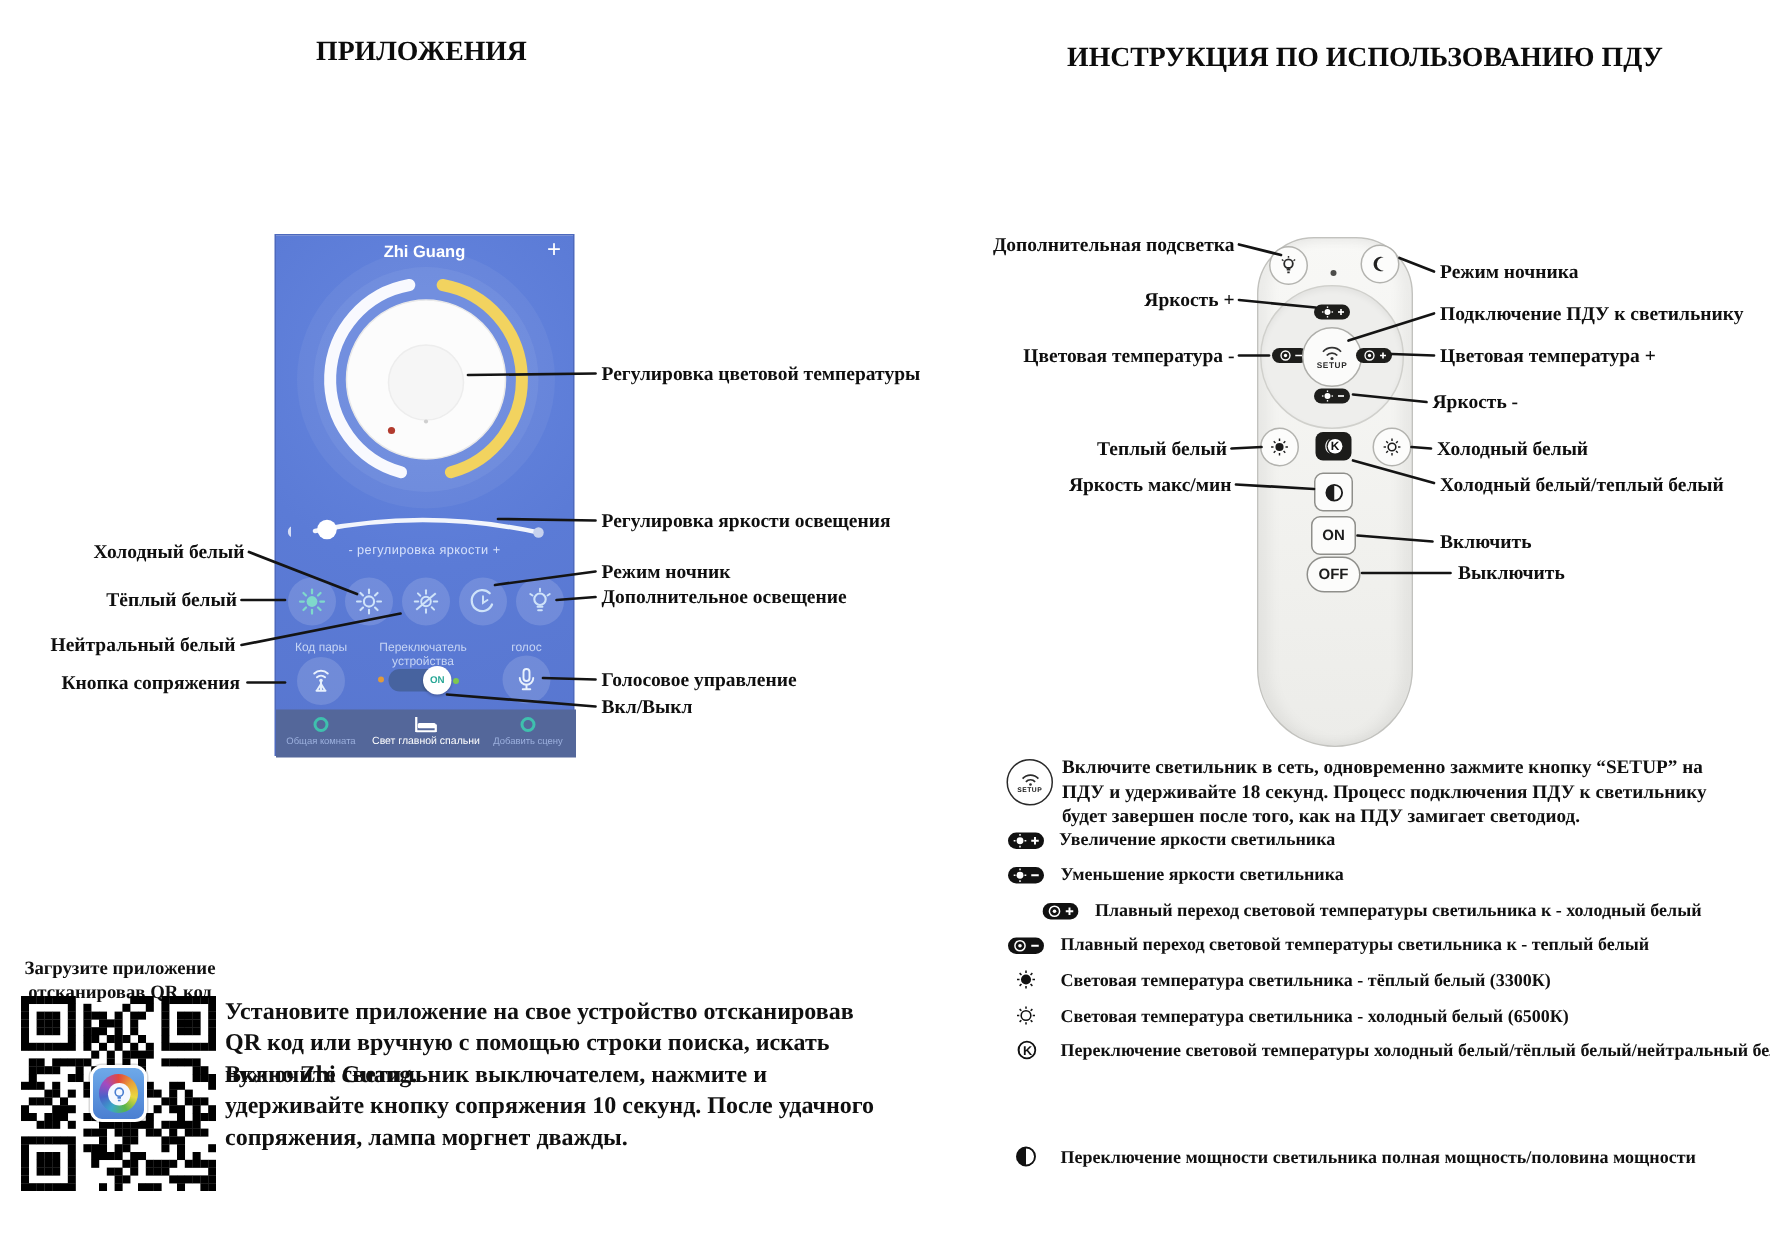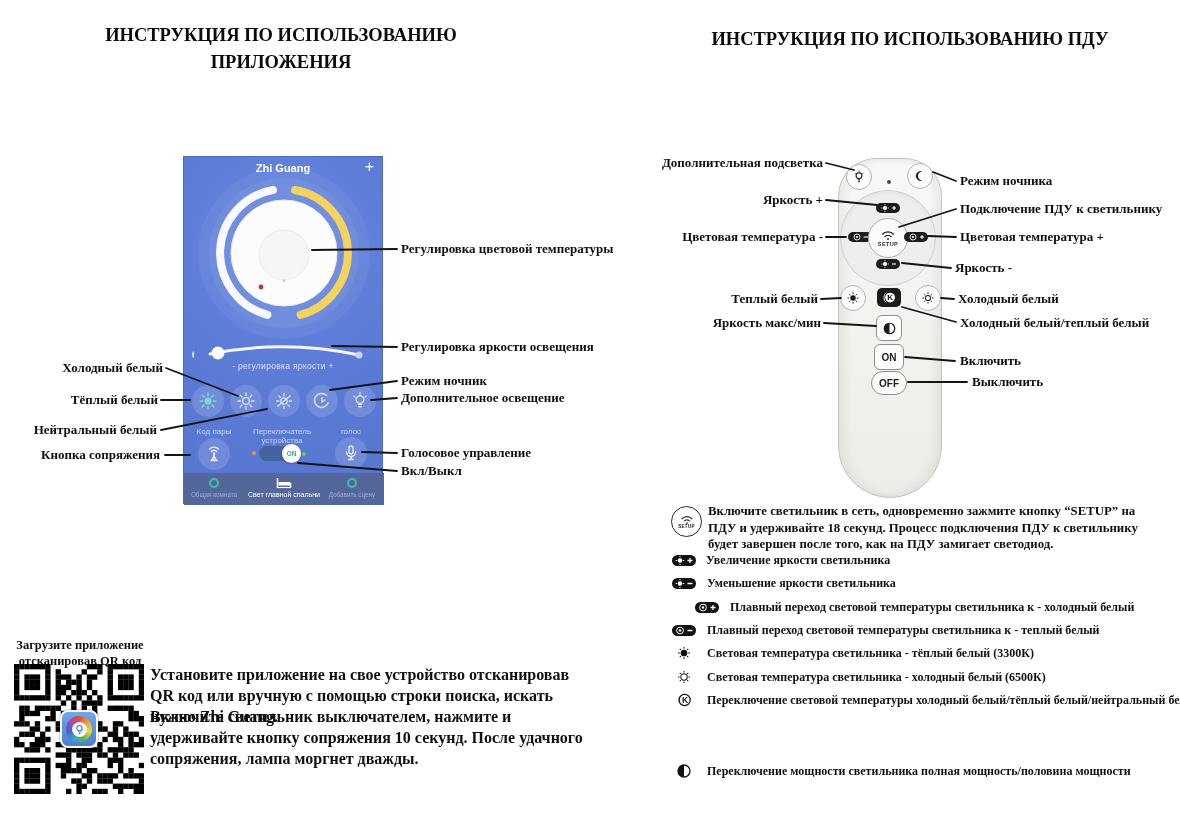--- a/index.html
+++ b/index.html
@@ -71,21 +71,20 @@
            background:conic-gradient(#e4483b,#e8a33a,#ead83f,#58b548,#3aa7c9,#4a62c9,#a44ac0,#e4483b);
            display:flex;align-items:center;justify-content:center;}
   .qr-core{width:15px;height:15px;border-radius:50%;background:#f4f8ff;display:flex;align-items:center;justify-content:center;}
 </style>
 </head>
 <body>
 
 <div id="page">
 
   <div class="title" style="left:86px;top:22px;width:390px;">
-    <div>ИНСТРУКЦИЯ ПО ИСПОЛЬЗОВАНИЮ</div>
     <div>ПРИЛОЖЕНИЯ</div>
   </div>
   <div class="title" style="left:650px;top:26px;width:520px;">
     <div>ИНСТРУКЦИЯ ПО ИСПОЛЬЗОВАНИЮ ПДУ</div>
   </div>
 
   <div class="phone">
     <svg class="ph-svg" width="200" height="348" viewBox="0 0 200 348">
       <circle cx="100" cy="96" r="86" fill="rgba(255,255,255,0.05)"></circle>
       <circle cx="100" cy="96" r="75" fill="rgba(255,255,255,0.06)"></circle>

